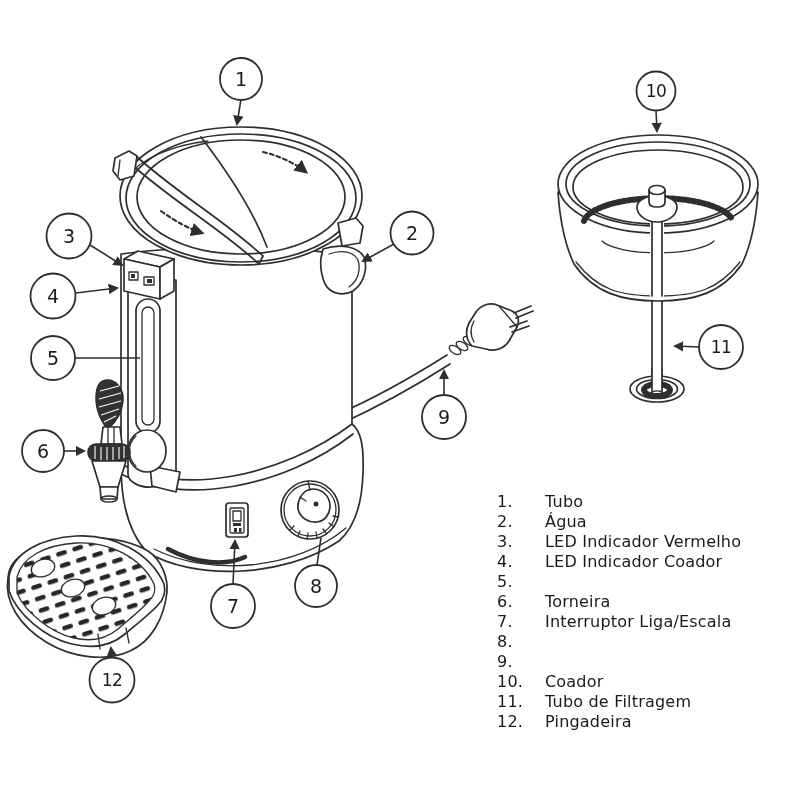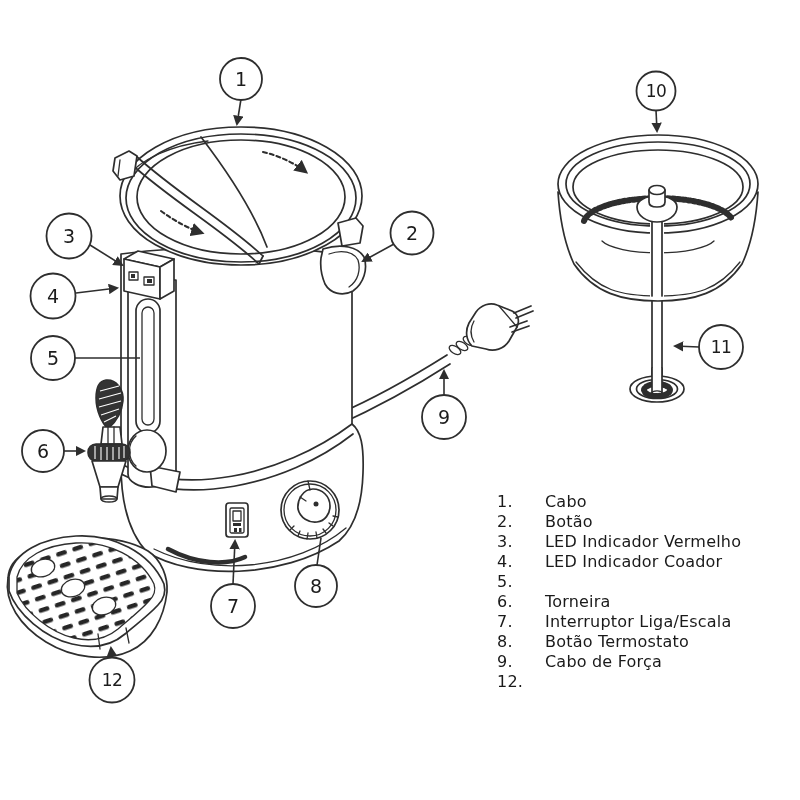--- a/index.html
+++ b/index.html
@@ -262,25 +262,25 @@
     <g>
       <circle class="co" cx="112" cy="680" r="22.5"></circle>
       <text class="ct ct2" x="112" y="686">12</text>
     </g>
   </g>
 </svg>
 
   <div class="legend">
     <div class="row">
         <span class="num">1.</span>
-        <span class="lbl">Cabo</span>
+        <span class="lbl">Tubo</span>
       </div>
     <div class="row">
         <span class="num">2.</span>
-        <span class="lbl">Botão</span>
+        <span class="lbl">Água</span>
       </div>
     <div class="row">
         <span class="num">3.</span>
         <span class="lbl">LED Indicador Vermelho</span>
       </div>
     <div class="row">
         <span class="num">4.</span>
         <span class="lbl">LED Indicador Coador</span>
       </div>
     <div class="row">
@@ -289,24 +289,31 @@
     <div class="row">
         <span class="num">6.</span>
         <span class="lbl">Torneira</span>
       </div>
     <div class="row">
         <span class="num">7.</span>
         <span class="lbl">Interruptor Liga/Escala</span>
       </div>
     <div class="row">
         <span class="num">8.</span>
-        <span class="lbl">Botão Termostato</span>
       </div>
     <div class="row">
         <span class="num">9.</span>
-        <span class="lbl">Cabo de Força</span>
+      </div>
+    <div class="row">
+        <span class="num">10.</span>
+        <span class="lbl">Coador</span>
+      </div>
+    <div class="row">
+        <span class="num">11.</span>
+        <span class="lbl">Tubo de Filtragem</span>
       </div>
     <div class="row">
         <span class="num">12.</span>
+        <span class="lbl">Pingadeira</span>
       </div>
   </div>
 
 </div>
 
 </body></html>

